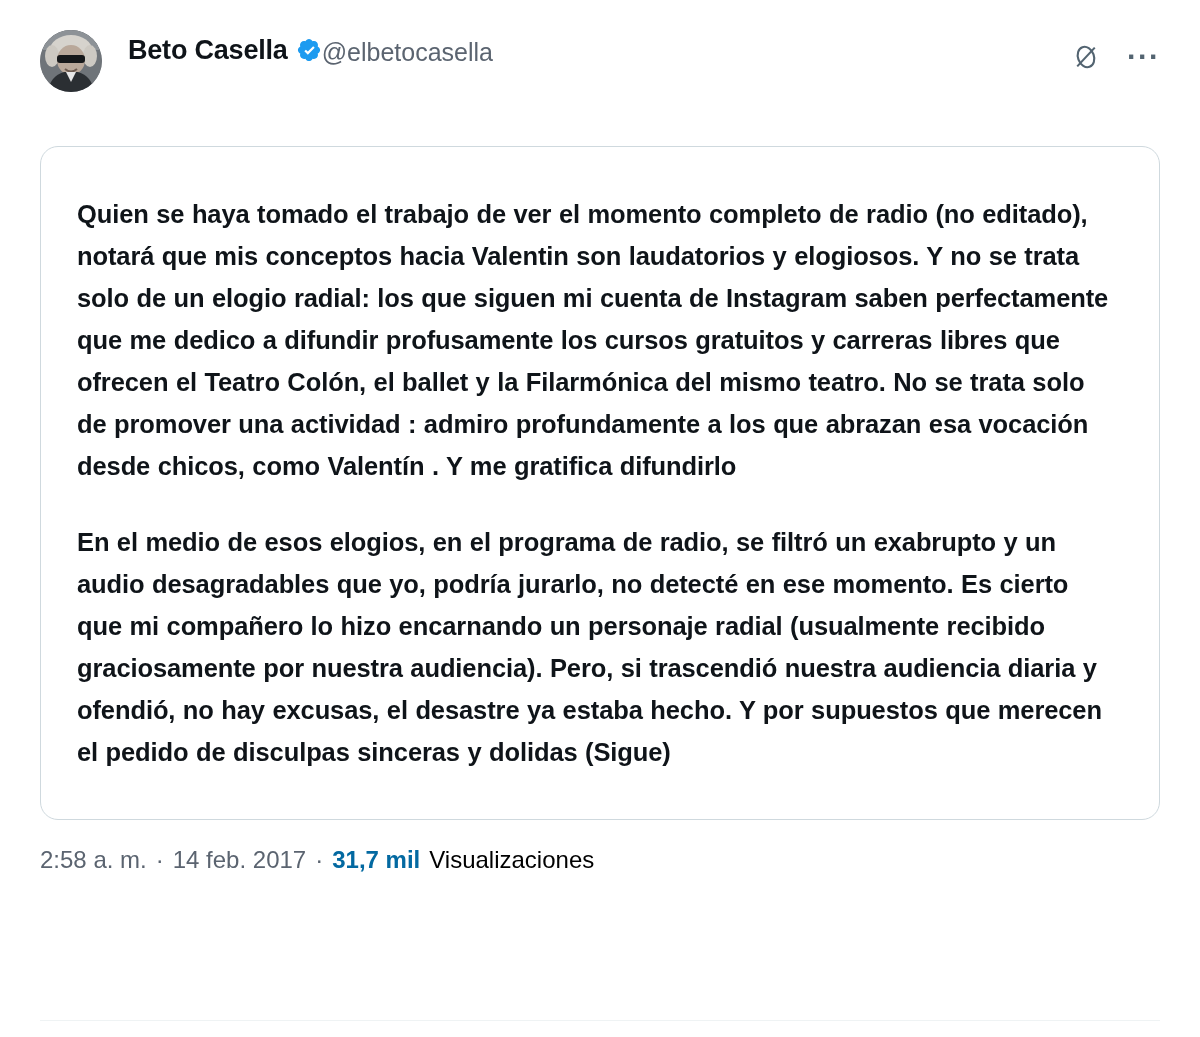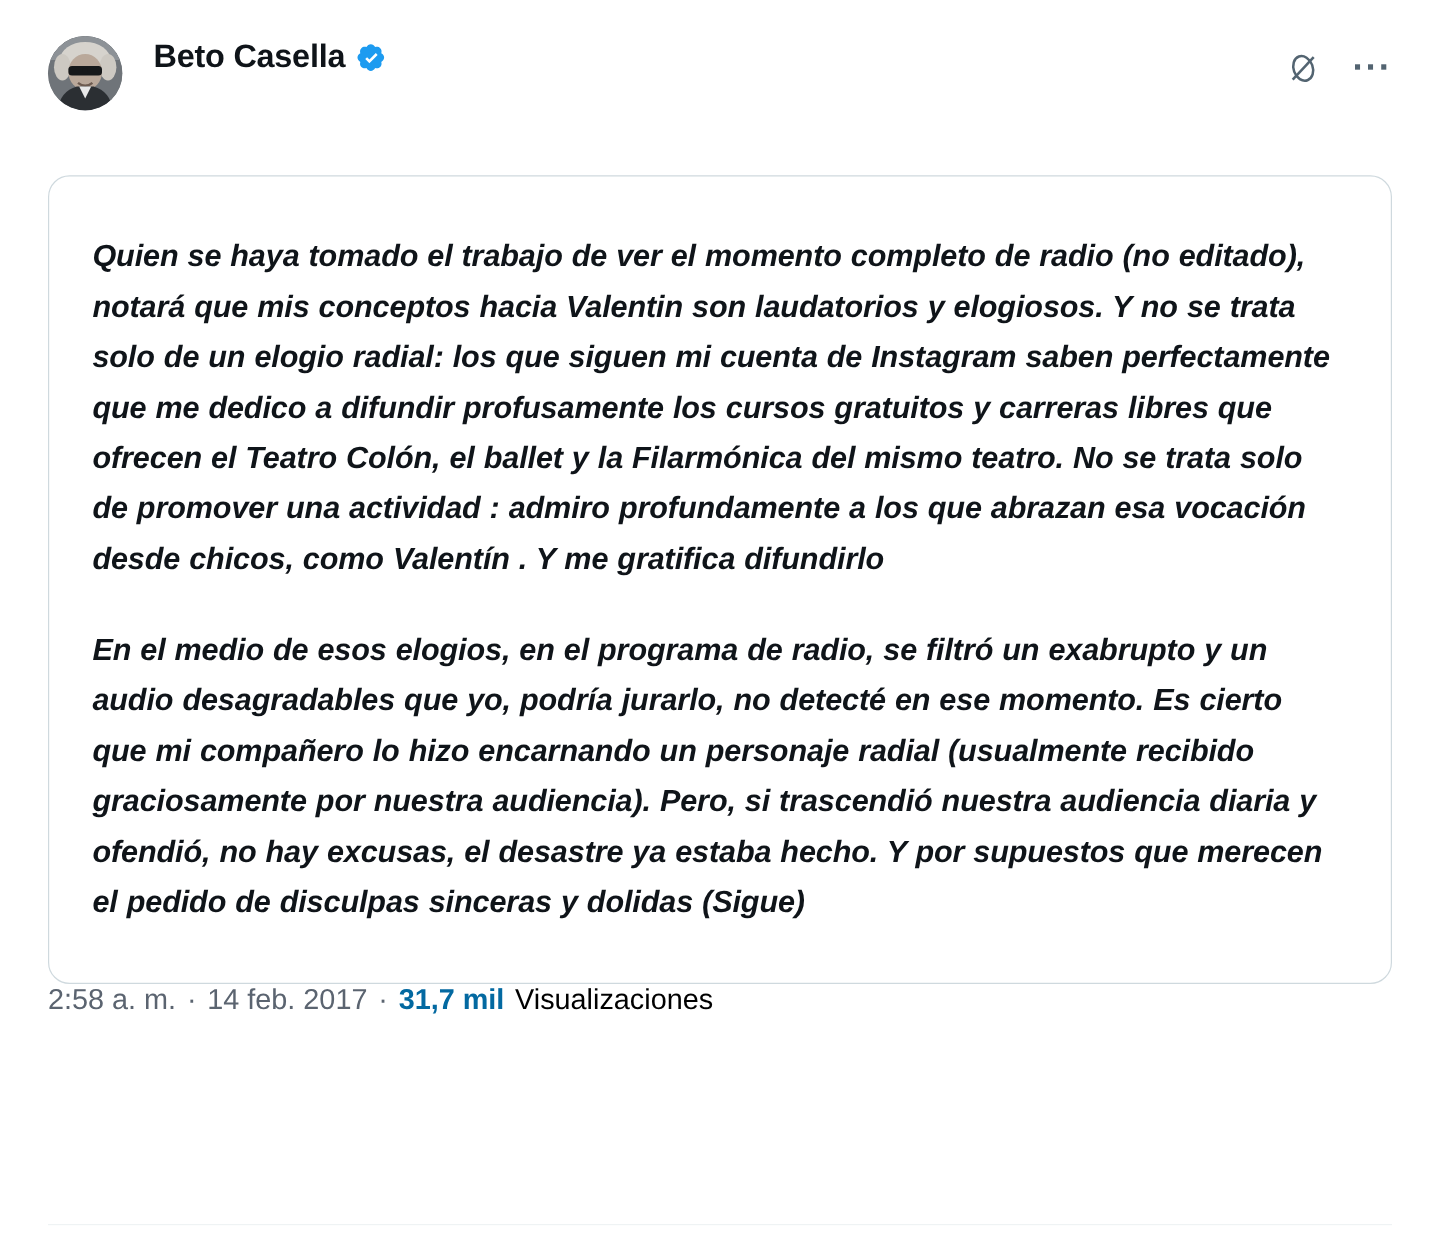--- a/index.html
+++ b/index.html
@@ -95,35 +95,35 @@
     cursor: pointer;
   }
 
   
   .content-box {
     margin-top: 20px;
     border: 1px solid #cfd9de;
     border-radius: 18px;
     padding: 46px 42px 46px 36px;
     box-sizing: border-box;
-    font-style: italic;
   }
   .paragraph {
     font-size: 25.5px;
     line-height: 42px;
     font-weight: bold;
     color: #0f1419;
     letter-spacing: -0.1px;
     margin: 0 0 34px 0;
     word-spacing: 0.5px;
   }
   .paragraph:last-child { margin-bottom: 0; }
 
   
   .tweet-footer {
+    margin-top: 26px;
     font-size: 24px;
     color: #5b6470;
     display: flex;
     align-items: baseline;
     gap: 0;
     flex-wrap: nowrap;
     white-space: nowrap;
   }
   .tweet-footer .dot {
     margin: 0 9px;
@@ -184,20 +184,21 @@
     <div class="name-block">
       <div class="display-name-row">
         <span class="display-name">Beto Casella</span>
         <span class="verified-badge">
           <svg viewBox="0 0 24 24" width="26" height="26" xmlns="http://www.w3.org/2000/svg">
             <path fill="#1d9bf0" d="M22.25 12c0-1.43-.88-2.67-2.19-3.34.46-1.39.2-2.9-.81-3.91s-2.52-1.27-3.91-.81C14.67 2.63 13.43 1.75 12 1.75s-2.67.88-3.34 2.19c-1.39-.46-2.9-.2-3.91.81s-1.27 2.52-.81 3.91C2.63 9.33 1.75 10.57 1.75 12s.88 2.67 2.19 3.34c-.46 1.39-.2 2.9.81 3.91s2.52 1.27 3.91.81c.67 1.31 1.91 2.19 3.34 2.19s2.67-.88 3.34-2.19c1.39.46 2.9.2 3.91-.81s1.27-2.52.81-3.91c1.31-.67 2.19-1.91 2.19-3.34z"></path>
             <path fill="#fff" d="M10.93 16.28l-3.2-3.2 1.42-1.42 1.78 1.79 4.92-4.93 1.42 1.42z"></path>
           </svg>
         </span>
       </div>
+      <div class="handle">@elbetocasella</div>
     </div>
 
     <div class="header-actions">
       <span class="grok-icon">
         <svg viewBox="0 0 24 24" width="30" height="30" xmlns="http://www.w3.org/2000/svg">
           <ellipse cx="12" cy="12" rx="6.4" ry="8.4" fill="none" stroke="#536471" stroke-width="1.7" transform="rotate(-20 12 12)"></ellipse>
           <line x1="5" y1="19.5" x2="19" y2="4.5" stroke="#536471" stroke-width="1.7"></line>
         </svg>
       </span>
       <span class="more-icon">···</span>

